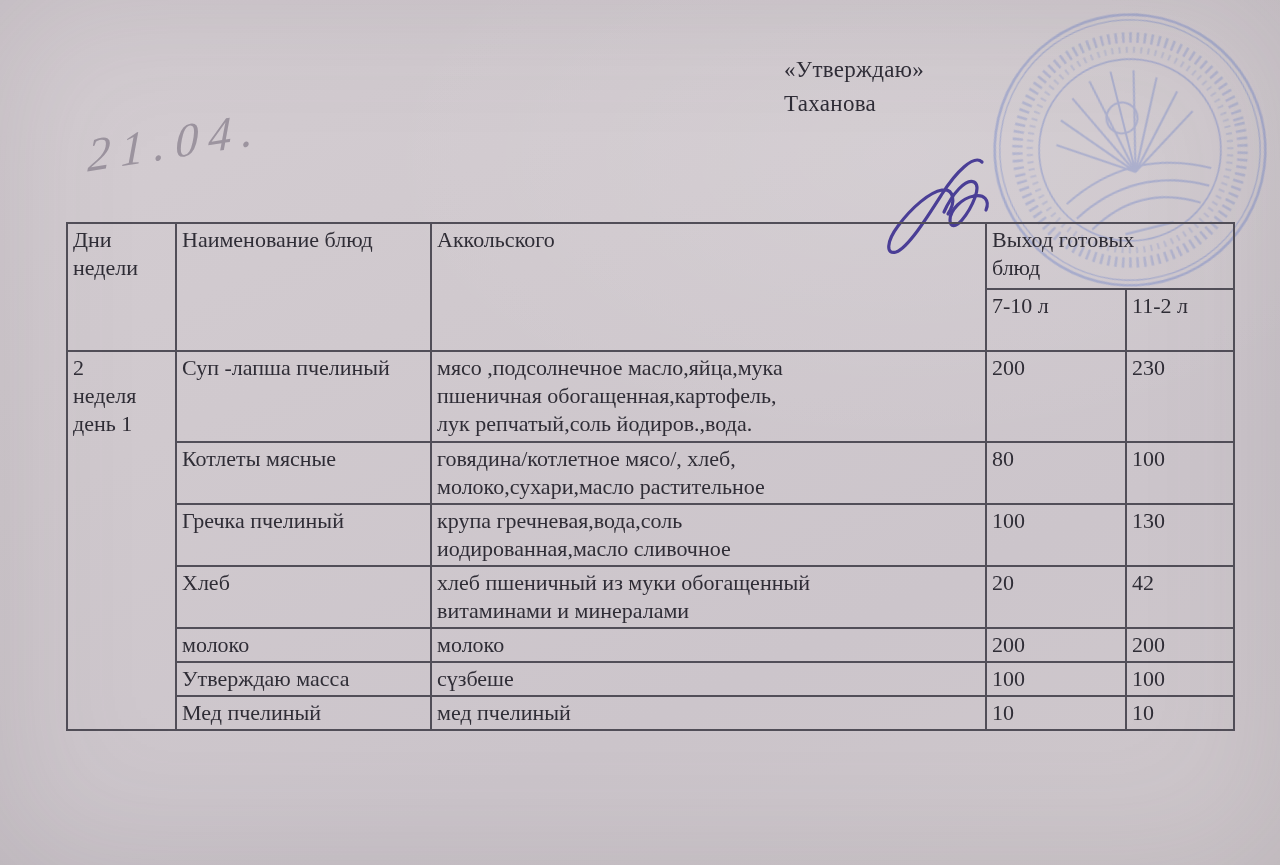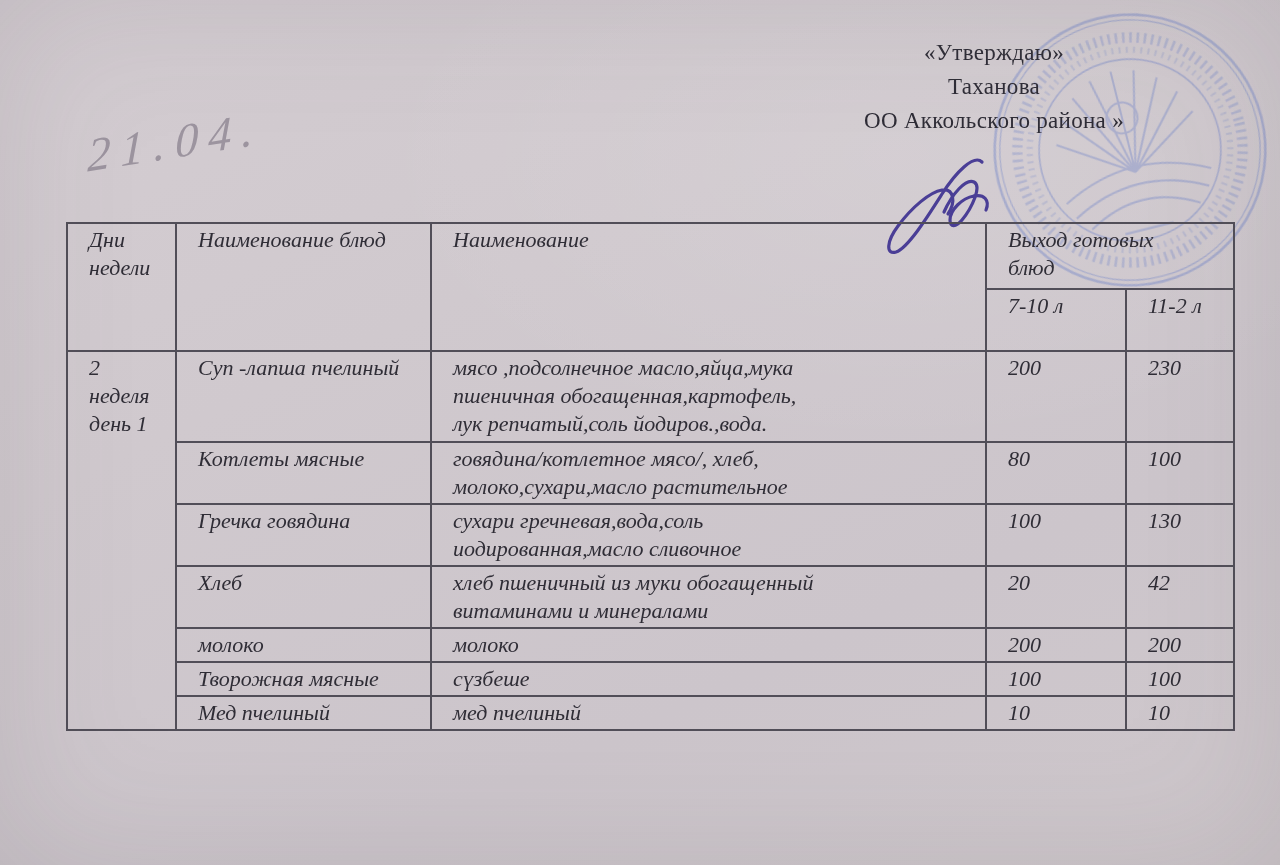--- a/index.html
+++ b/index.html
@@ -20,22 +20,22 @@
   
   .handwritten-date{
     position:absolute;left:86px;top:108px;width:260px;
     font-style:italic;font-size:47px;color:#938b97;
     letter-spacing:10px;
     transform:rotate(-9deg) skewX(-10deg);
     opacity:.85;
   }
   
   .approval{
-    position:absolute;top:36px;right:76px;width:420px;
-    text-align:center;font-size:23px;line-height:34px;color:#2f2d37;
+    position:absolute;top:53px;right:76px;width:420px;
+    text-align:left;font-size:23px;line-height:34px;color:#2f2d37;
     letter-spacing:.3px;
   }
   
   .stamp{
     position:absolute;left:975px;top:-5px;width:310px;height:310px;
     opacity:.42;filter:blur(.4px);
     transform:rotate(-14deg);
   }
   
   .signature{
@@ -43,22 +43,22 @@
   }
   
   table.menu{
     position:absolute;left:66px;top:222px;
     width:1167px;border-collapse:collapse;table-layout:fixed;
     font-size:22px;color:#2f2d36;
   }
   table.menu th, table.menu td{
     border:2px solid #514e58;
     font-weight:normal;text-align:left;vertical-align:top;
-    padding:2px 8px 2px 21px;line-height:28px;
-    white-space:pre-line;overflow:hidden;font-style:italic;
+    padding:2px 8px 2px 5px;line-height:28px;
+    white-space:pre-line;overflow:hidden;
   }
   table.menu{border:1px solid #514e58;}
   col.c1{width:109px} col.c2{width:255px} col.c3{width:555px}
   col.c4{width:140px} col.c5{width:108px}
   tr.hr1{height:66px} tr.hr2{height:62px}
   tr.r1{height:91px} tr.r2{height:59px} tr.r3{height:61px} tr.r4{height:62px}
   tr.r5{height:29px} tr.r6{height:29px} tr.r7{height:29px}
   .vol2-wrap{display:inline-block;max-width:66px;}
 </style>
 </head>
@@ -94,37 +94,36 @@
 
   <svg class="signature" viewBox="0 0 170 120" fill="none" stroke="#4a3e96" stroke-width="3.2" stroke-linecap="round" stroke-linejoin="round">
     <path d="M104 12 C 96 4, 78 22, 64 44 C 50 66, 30 98, 18 102 C 8 105, 8 92, 20 76 C 34 57, 52 42, 64 40 C 76 38, 78 52, 70 64"></path>
     <path d="M66 62 C 74 44, 88 28, 96 32 C 104 36, 94 58, 84 70 C 78 77, 72 78, 72 70 C 72 60, 84 48, 96 46"></path>
     <path d="M96 46 C 106 44, 112 50, 108 60"></path>
   </svg>
 
   <div class="approval">
     <div>«Утверждаю»</div>
     <div>Таханова</div>
-    <div>ОО Аккольского района »</div>
   </div>
 
   <table class="menu">
     <colgroup>
       <col class="c1">
         <col class="c2">
         <col class="c3">
         <col class="c4">
         <col class="c5">
     </colgroup>
     <thead>
       <tr class="hr1">
         <th rowspan="2">Дни
 недели</th>
         <th rowspan="2">Наименование блюд</th>
-        <th rowspan="2">Наименование</th>
+        <th rowspan="2">Аккольского</th>
         <th colspan="2">Выход готовых
 блюд</th>
       </tr>
       <tr class="hr2">
         <th>7-10 л</th>
         <th><span class="vol2-wrap">11-2 л</span></th>
       </tr>
     </thead>
     <tbody>
       <tr class="r1">
@@ -139,41 +138,41 @@
         <td>230</td>
       </tr>
       <tr class="r2">
         <td>Котлеты мясные</td>
         <td>говядина/котлетное мясо/, хлеб,
 молоко,сухари,масло растительное</td>
         <td>80</td>
         <td>100</td>
       </tr>
       <tr class="r3">
-        <td>Гречка говядина</td>
-        <td>сухари гречневая,вода,соль
+        <td>Гречка пчелиный</td>
+        <td>крупа гречневая,вода,соль
 иодированная,масло сливочное</td>
         <td>100</td>
         <td>130</td>
       </tr>
       <tr class="r4">
         <td>Хлеб</td>
         <td>хлеб пшеничный  из муки обогащенный
 витаминами и минералами</td>
         <td>20</td>
         <td>42</td>
       </tr>
       <tr class="r5">
         <td>молоко</td>
         <td>молоко</td>
         <td>200</td>
         <td>200</td>
       </tr>
       <tr class="r6">
-        <td>Творожная мясные</td>
+        <td>Утверждаю масса</td>
         <td>сүзбеше</td>
         <td>100</td>
         <td>100</td>
       </tr>
       <tr class="r7">
         <td>Мед пчелиный</td>
         <td>мед пчелиный</td>
         <td>10</td>
         <td>10</td>
       </tr>

